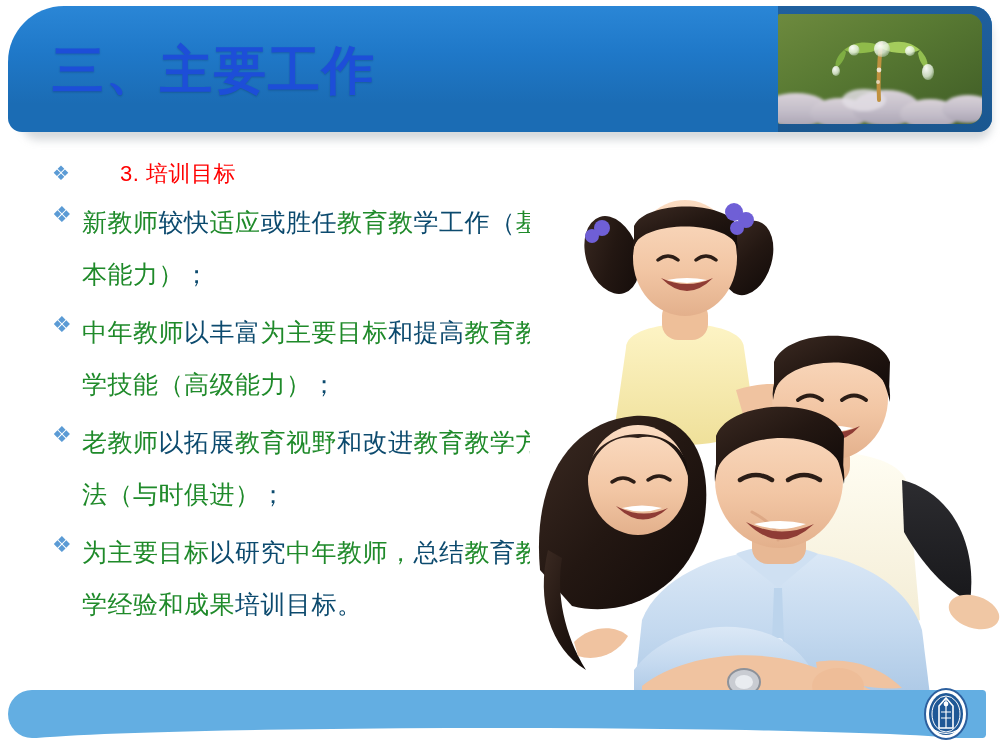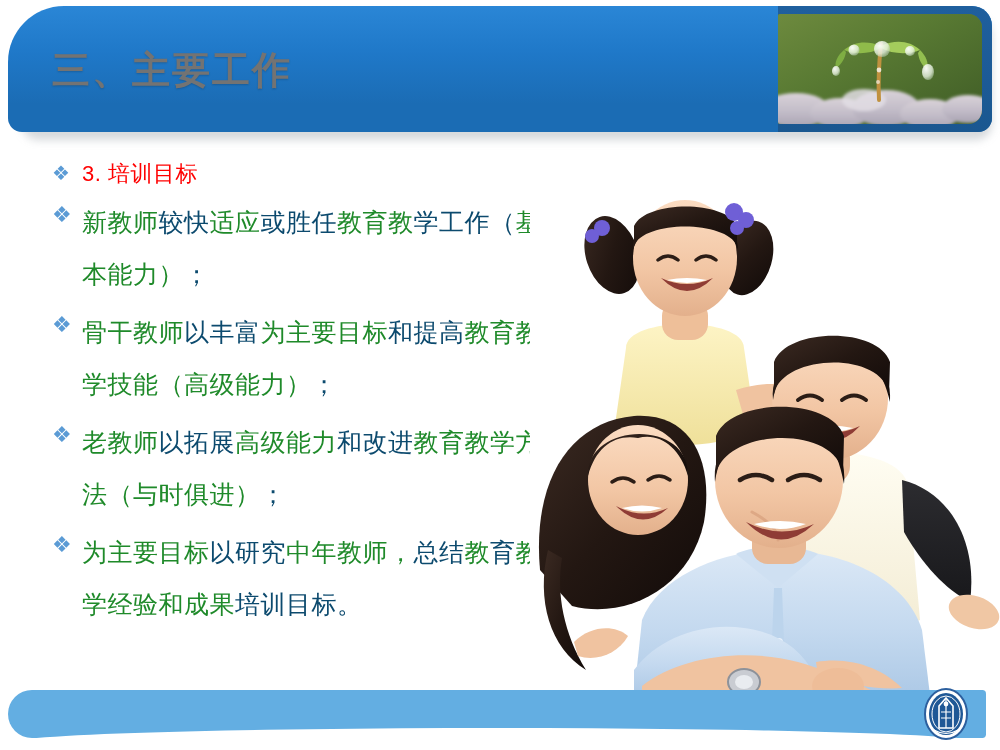--- a/index.html
+++ b/index.html
@@ -27,22 +27,22 @@
     background:linear-gradient(180deg,#2a86d6 0%, #1f78c8 38%, #1b6cb4 78%, #1b6cb4 100%);
     border-radius:56px 20px 14px 14px;
     overflow:hidden;
   }
   .header-bar:after{
     content:"";position:absolute;right:0;top:0;width:214px;height:126px;
     background:linear-gradient(180deg,#1f5f9e 0%, #1a5790 100%);
   }
   .header-title{
     position:absolute;left:44px;top:38px;
-    color:#737373;
-    font-size:38px;
+    color:#1d4ed8;
+    font-size:52px;
     font-weight:bold;
     letter-spacing:2px;
     line-height:52px;
     text-shadow:0 1px 2px rgba(0,0,0,.18);
     z-index:3;
     white-space:nowrap;
   }
 
   
   .header-photo{
@@ -72,21 +72,21 @@
     text-align:left;
     padding-top:4px;
   }
   .bullet-text{
     flex:1 1 auto;
     font-size:25px;
     line-height:52px;
     letter-spacing:0.5px;
   }
   .bullet-row.first .bullet-mark{font-size:20px;line-height:26px;padding-top:2px;}
-  .bullet-row.first .bullet-text{font-size:22px;line-height:32px;color:#ff0000;}
+  .bullet-row.first .bullet-text{font-size:22px;line-height:32px;color:#ff0000;margin-left:38px;}
   .c-g{color:#1f8a2a;margin-top:32px;}
   .c-b{color:#0c4a6e;}
   .c-r{color:#ff0000;}
 
   
   .family-photo{
     position:absolute;left:530px;top:150px;width:470px;height:545px;
     overflow:hidden;
   }
   .family-photo svg{display:block;width:100%;height:100%;}
@@ -172,26 +172,26 @@
       <span class="bullet-text"><span class="c-r">3. 培训目标</span></span>
     </div>
 
     <div class="bullet-row">
       <span class="bullet-mark">❖</span>
       <span class="bullet-text"><span class="c-g">新教师</span><span class="c-b">较快</span><span class="c-g">适应</span><span class="c-b">或胜任</span><span class="c-g">教育教</span><span class="c-b">学工作（</span><span class="c-g">基本能力）</span><span class="c-b">；</span></span>
     </div>
 
     <div class="bullet-row">
       <span class="bullet-mark">❖</span>
-      <span class="bullet-text"><span class="c-g">骨干教师</span><span class="c-b">以丰富</span><span class="c-g">为主要目标</span><span class="c-b">和提高</span><span class="c-g">教育教学技能（高级能力）</span><span class="c-b">；</span></span>
+      <span class="bullet-text"><span class="c-g">中年教师</span><span class="c-b">以丰富</span><span class="c-g">为主要目标</span><span class="c-b">和提高</span><span class="c-g">教育教学技能（高级能力）</span><span class="c-b">；</span></span>
     </div>
 
     <div class="bullet-row">
       <span class="bullet-mark">❖</span>
-      <span class="bullet-text"><span class="c-g">老教师</span><span class="c-b">以拓展</span><span class="c-g">高级能力</span><span class="c-b">和改进</span><span class="c-g">教育教学方法（与时俱进）</span><span class="c-b">；</span></span>
+      <span class="bullet-text"><span class="c-g">老教师</span><span class="c-b">以拓展</span><span class="c-g">教育视野</span><span class="c-b">和改进</span><span class="c-g">教育教学方法（与时俱进）</span><span class="c-b">；</span></span>
     </div>
 
     <div class="bullet-row">
       <span class="bullet-mark">❖</span>
       <span class="bullet-text"><span class="c-g">为主要目标</span><span class="c-b">以研究</span><span class="c-g">中年教师，</span><span class="c-b">总结</span><span class="c-g">教</span><span class="c-b">育</span><span class="c-g">教学经验和成果</span><span class="c-b">培训目标。</span></span>
     </div>
 
   </div>
 
   <div class="family-photo">

